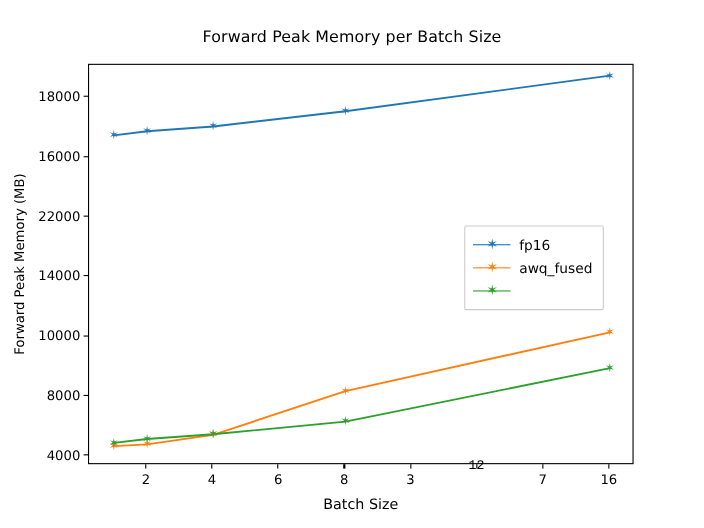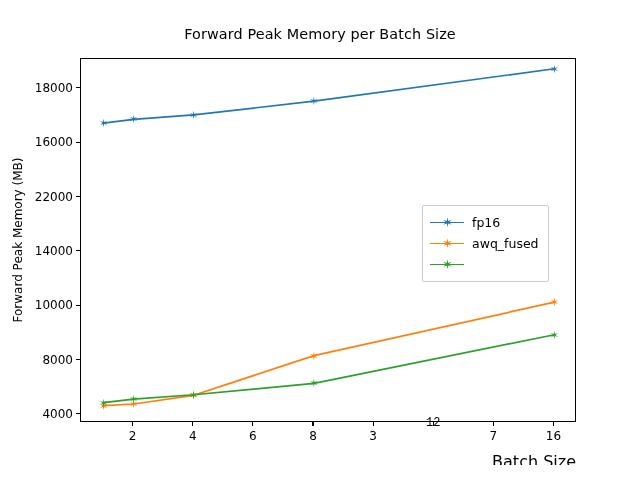--- a/index.html
+++ b/index.html
@@ -89,22 +89,22 @@
     left: 18px;
     top: 58px;
     height: 364px;
     width: 14px;
   }
   #xlabel {
     position: absolute;
     left: 80px;
     width: 496px;
     top: 452px;
-    text-align: right;
-    font-size: 16px;
+    text-align: center;
+    font-size: 13px;
     color: #000000;
   }
   #legend {
     position: absolute;
     box-sizing: border-box;
     border: 0.8px solid #cccccc;
     background: #ffffff;
     border-radius: 2px;
     padding: 6px 9px 6px 7px;
   }

